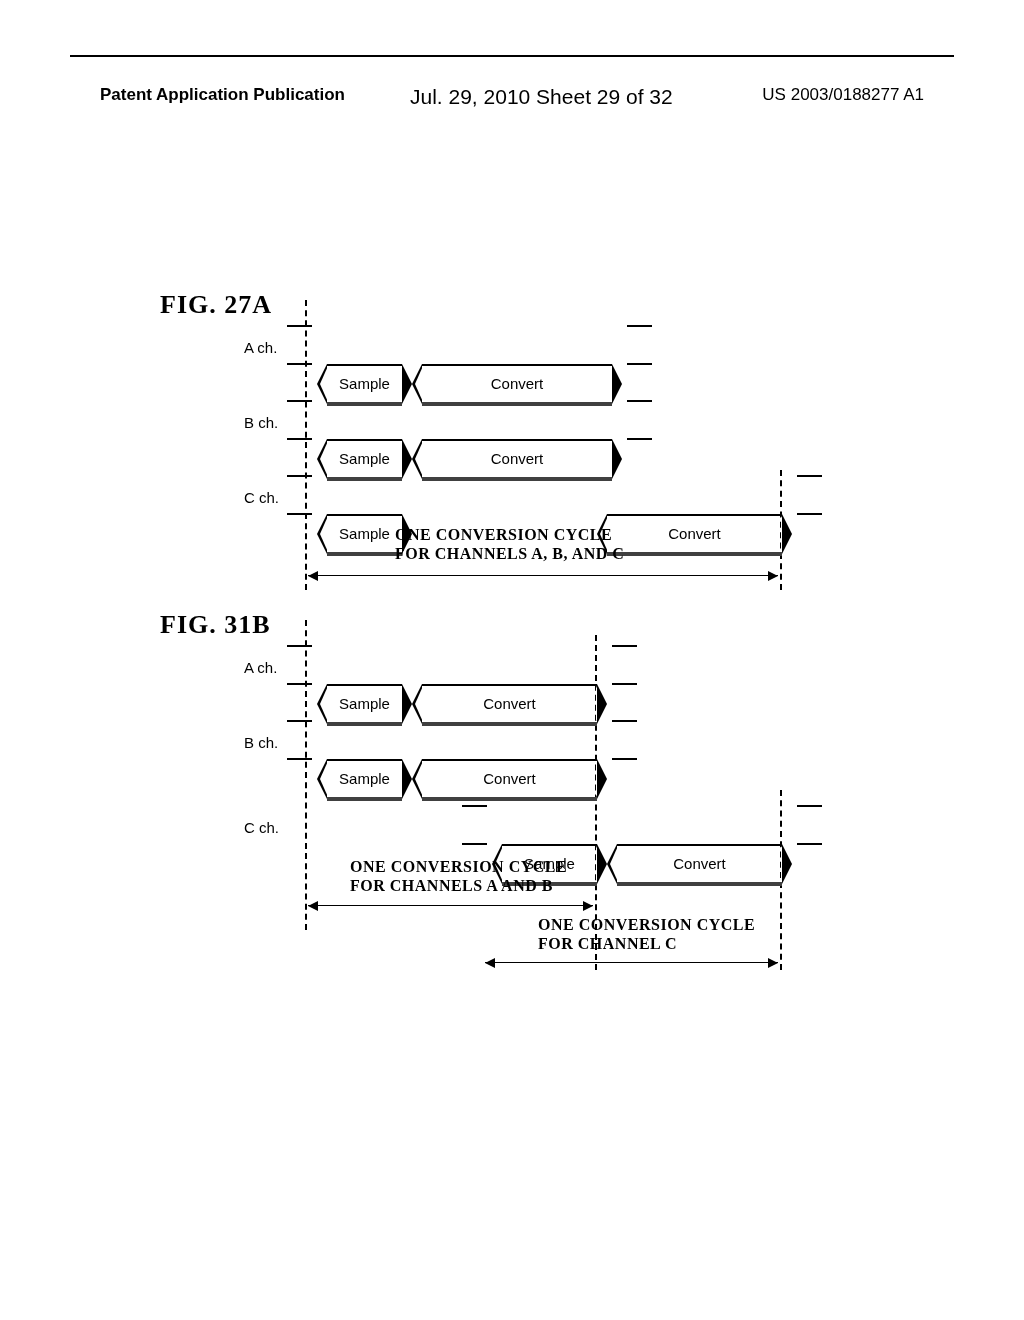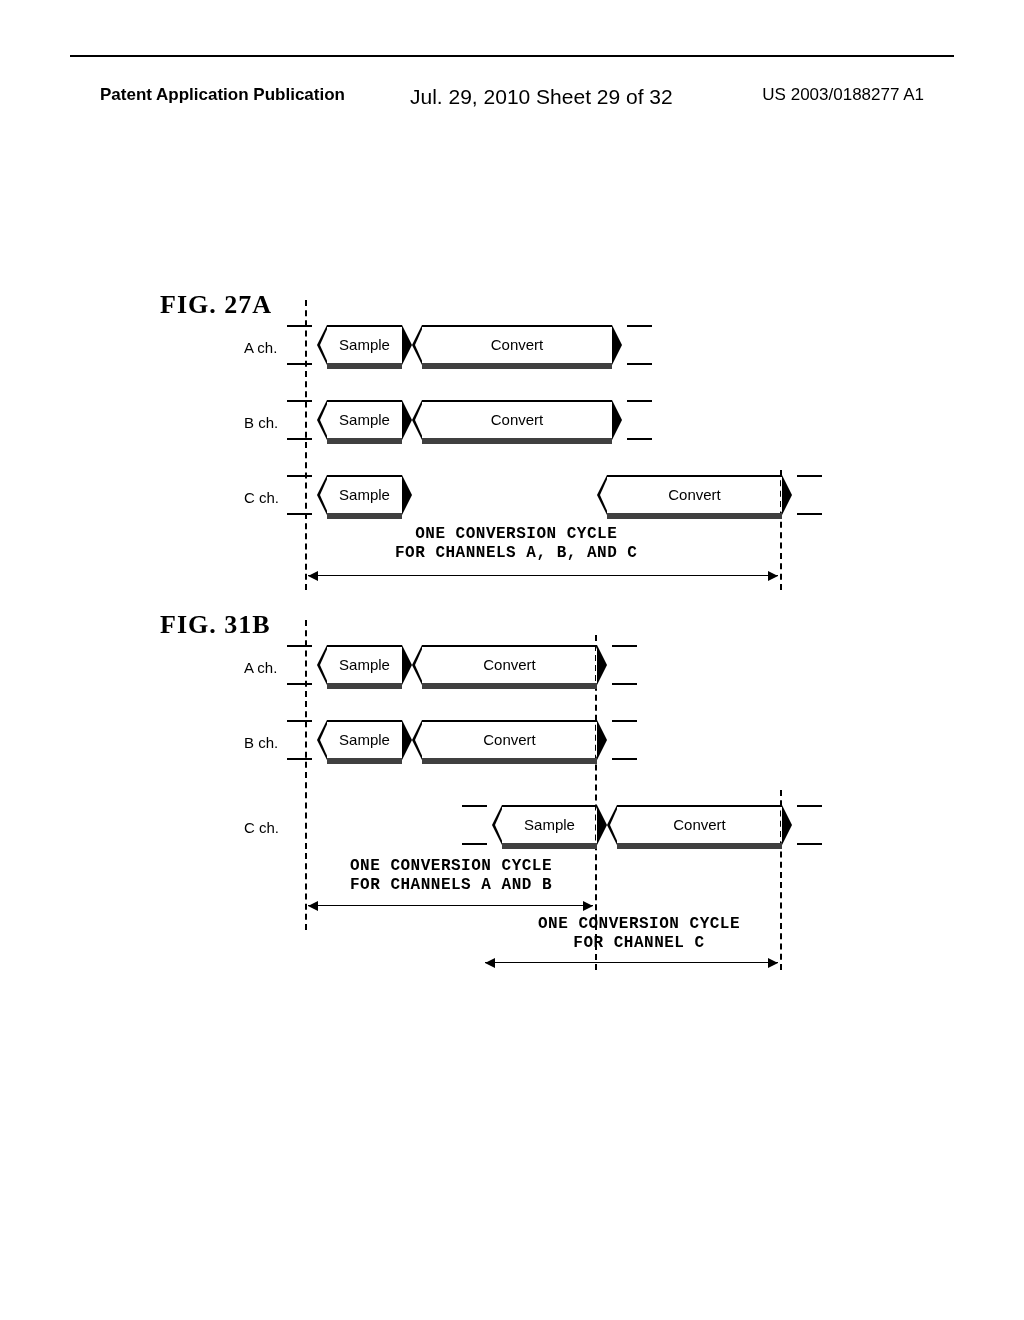--- a/index.html
+++ b/index.html
@@ -72,21 +72,22 @@
     left: 72px;
     top: 14px;
     font-size: 15px;
   }
 
   
   .eye {
     position: absolute;
     height: 36px;
     border-top: 2px solid #000;
-    border-bottom: 6px solid #404040;
+    border-bottom: 4px solid #404040;
+    margin-top: 39px;
   }
   .eye::before, .eye::after {
     content: "";
     position: absolute;
     top: -2px;
     width: 0; height: 0;
     border-top: 20px solid transparent;
     border-bottom: 20px solid transparent;
   }
   .eye::before {
@@ -127,27 +128,26 @@
   
   .vline {
     position: absolute;
     border-left: 2px dashed #000;
     width: 0;
   }
 
   
   .note {
     position: absolute;
-    font-family: Liberation Mono, monospace;
+    font-family: Liberation Serif, serif;
     font-size: 16px;
     font-weight: bold;
     letter-spacing: 0.5px;
     line-height: 1.2;
     white-space: pre;
-    text-align: center;
   }
 
   
   .range {
     position: absolute;
     height: 0;
     border-top: 1.5px solid #000;
   }
   .range::before, .range::after {
     content: "";

